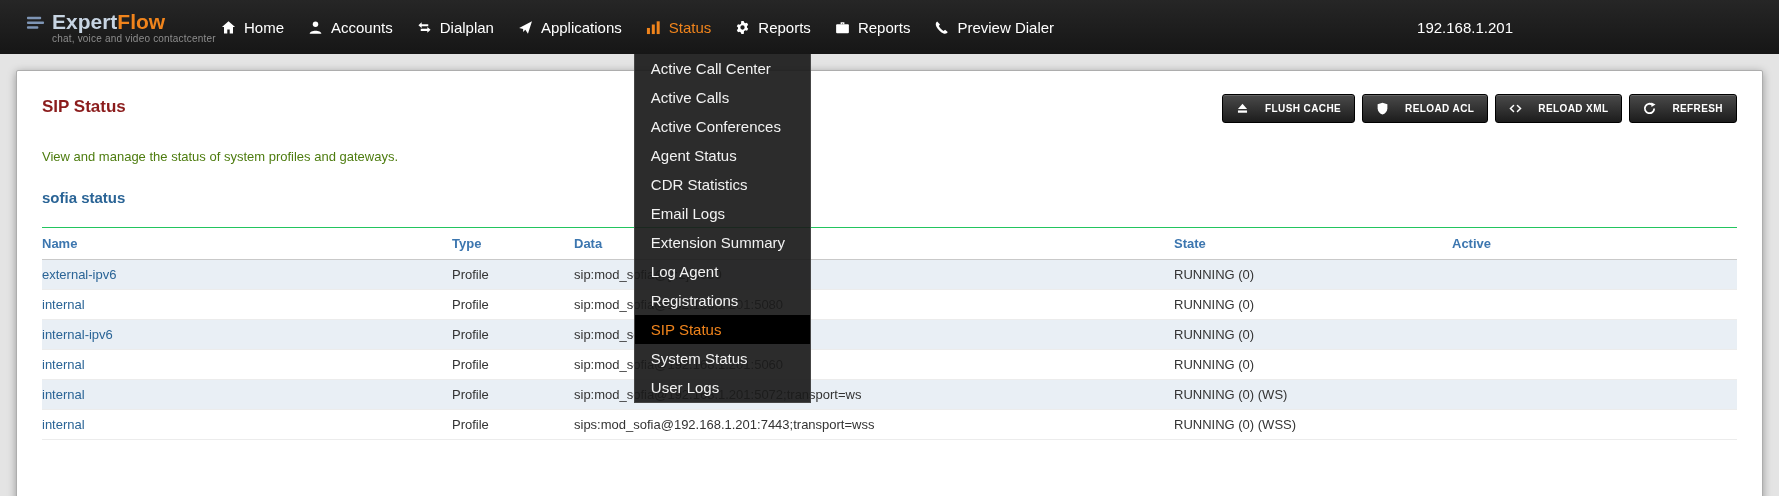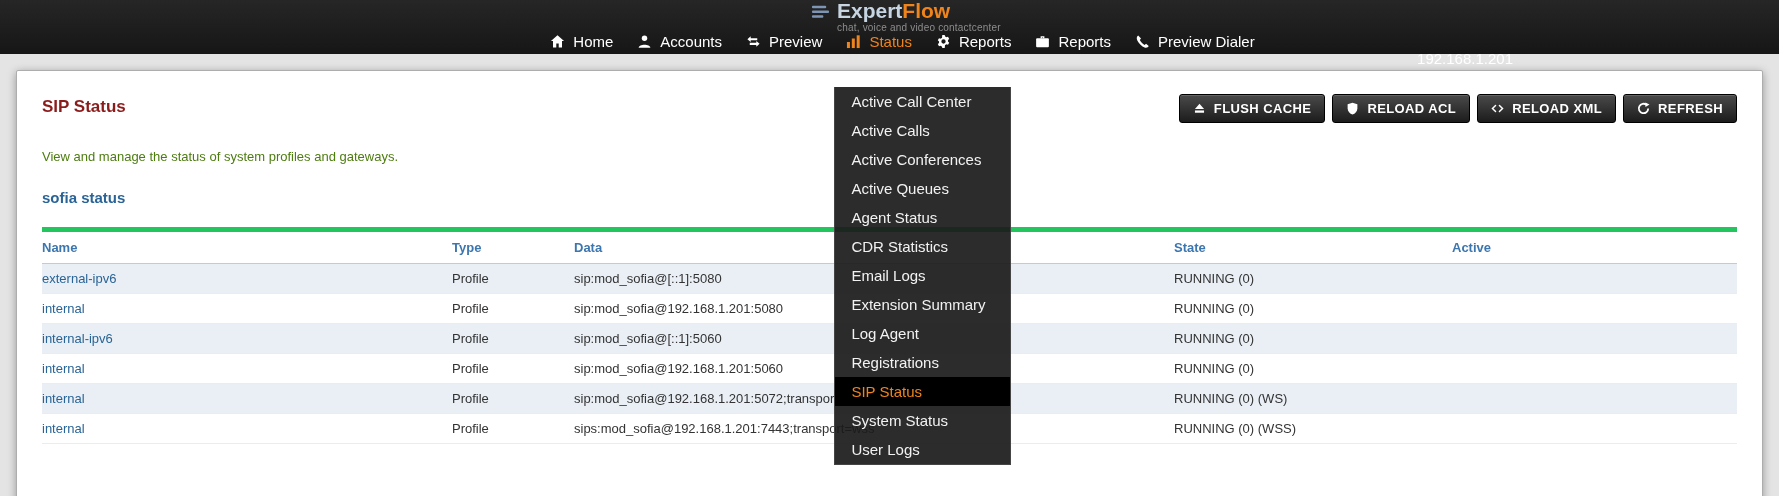--- a/index.html
+++ b/index.html
@@ -11,30 +11,29 @@
   }
 
   
   .topbar {
     position: relative; z-index: 50;
     height: 54px;
     background: linear-gradient(#262626, #161616);
     display: flex; align-items: center;
     padding-left: 26px;
     color: #fff;
-    flex-direction: column;
   }
   .logo { display: flex; align-items: flex-start; gap: 7px; width: 165px; margin-right: 18px; cursor: pointer; }
   .logo-lines { margin-top: 3px; flex: 0 0 auto; }
   .logo-name { font-size: 21px; font-weight: bold; line-height: 22px; white-space: nowrap; }
   .logo-name .expert { color: #c7d4e2; }
   .logo-name .flow { color: #f0841c; }
   .tagline { font-size: 10px; color: #8d8d8d; letter-spacing: .2px; white-space: nowrap; }
 
-  .nav { list-style: none; display: flex; margin: 0; padding: 0; height: 54px; align-items: center; }
+  .nav { list-style: none; display: flex; margin: 0; padding: 0; height: 54px; }
   .nav > li {
     position: relative;
     display: flex; align-items: center; gap: 8px;
     padding: 0 12px; font-size: 15px; color: #fff; cursor: pointer; white-space: nowrap;
   }
   .nav > li svg { width: 15px; height: 15px; fill: currentColor; flex: 0 0 auto; }
   .nav > li.active { color: #f0841c; }
 
   .server { margin-left: auto; margin-right: 266px; font-size: 15px; color: #fff; }
 
@@ -56,38 +55,38 @@
     margin: 16px; height: 480px;
     background: #fff; border: 1px solid #adadad; border-radius: 2px;
     box-shadow: 0 2px 8px rgba(0,0,0,0.35);
     padding: 18px 25px 30px;
   }
   .card-head { display: flex; justify-content: space-between; align-items: flex-start; }
   .page-title { color: #8b1c1c; font-size: 17px; font-weight: bold; margin: 8px 0 0; line-height: 20px; }
 
   .toolbar { display: flex; gap: 7px; margin-top: 5px; }
   .btn {
-    display: inline-flex; align-items: center; gap: 8px;
+    display: inline-flex; align-items: center; gap: 16px;
     height: 29px; padding: 0 13px;
     background: linear-gradient(#4a4a4a, #1c1c1c);
     color: #fff; border: 1px solid #000; border-radius: 3px;
-    font-family: inherit; font-size: 13px; font-weight: bold; letter-spacing: .4px;
+    font-family: inherit; font-size: 10px; font-weight: bold; letter-spacing: .4px;
     box-shadow: inset 0 1px 0 rgba(255,255,255,0.15);
     cursor: pointer; white-space: nowrap;
   }
   .btn svg { width: 13px; height: 13px; fill: #fff; flex: 0 0 auto; }
 
   .desc { color: #4d7c0f; font-size: 13px; margin: 26px 0 0; line-height: 16px; }
   .section-heading { color: #2a6496; font-size: 15px; font-weight: bold; margin: 24px 0 0; line-height: 18px; }
 
   table.status-table { width: 100%; border-collapse: collapse; table-layout: fixed; margin-top: 20px; font-size: 13px; color: #333; }
   .status-table th {
     text-align: left; color: #3c76af; font-weight: bold; font-size: 13px;
     padding: 8px 8px 8px 0;
-    border-top: 5px solid #22c55e; border-bottom: 1px solid #c9c9c9;
+    border-top: 1px solid #22c55e; border-bottom: 1px solid #c9c9c9;
   }
   .status-table td { padding: 7px 8px 7px 0; overflow: hidden; white-space: nowrap; border-bottom: 1px solid #ececec; }
   .status-table tbody tr:nth-child(odd) { background: #e9eff5; }
   .status-table a.profile-link { color: #2a6496; text-decoration: none; cursor: pointer; }
 </style>
 </head>
 <body>
 
 <nav class="topbar">
   <div class="logo">
@@ -114,35 +113,40 @@
           <circle cx="8" cy="4.6" r="2.9"></circle>
           <path d="M1.8 14.6c0-4.2 12.4-4.2 12.4 0z"></path>
         </svg>
       <span>Accounts</span>
     </li>
     <li>
       <svg viewBox="0 0 16 16">
           <path d="M5 2.5 L1.5 5.5 L5 8.5 V6.6 H12 V4.4 H5 Z"></path>
           <path d="M11 7.5 L14.5 10.5 L11 13.5 V11.6 H4 V9.4 H11 Z"></path>
         </svg>
-      <span>Preview</span>
+      <span>Dialplan</span>
+    </li>
+    <li>
+      <svg viewBox="0 0 16 16">
+          <path d="M1.2 8.4 L14.9 1.3 L10.6 14.7 L7.8 10.3 L5.4 12.8 L5.5 9.6 Z"></path>
+        </svg>
+      <span>Applications</span>
     </li>
     <li class="active">
       <svg viewBox="0 0 16 16">
           <rect x="1" y="8.5" width="3.2" height="6.5"></rect>
           <rect x="6.2" y="4.8" width="3.2" height="10.2"></rect>
           <rect x="11.4" y="1.4" width="3.2" height="13.6"></rect>
         </svg>
       <span>Status</span>
 
       <div class="dropdown">
         <div class="mi">Active Call Center</div>
         <div class="mi">Active Calls</div>
         <div class="mi">Active Conferences</div>
-        <div class="mi">Active Queues</div>
         <div class="mi">Agent Status</div>
         <div class="mi">CDR Statistics</div>
         <div class="mi">Email Logs</div>
         <div class="mi">Extension Summary</div>
         <div class="mi">Log Agent</div>
         <div class="mi">Registrations</div>
         <div class="mi active">SIP Status</div>
         <div class="mi">System Status</div>
         <div class="mi">User Logs</div>
       </div>

